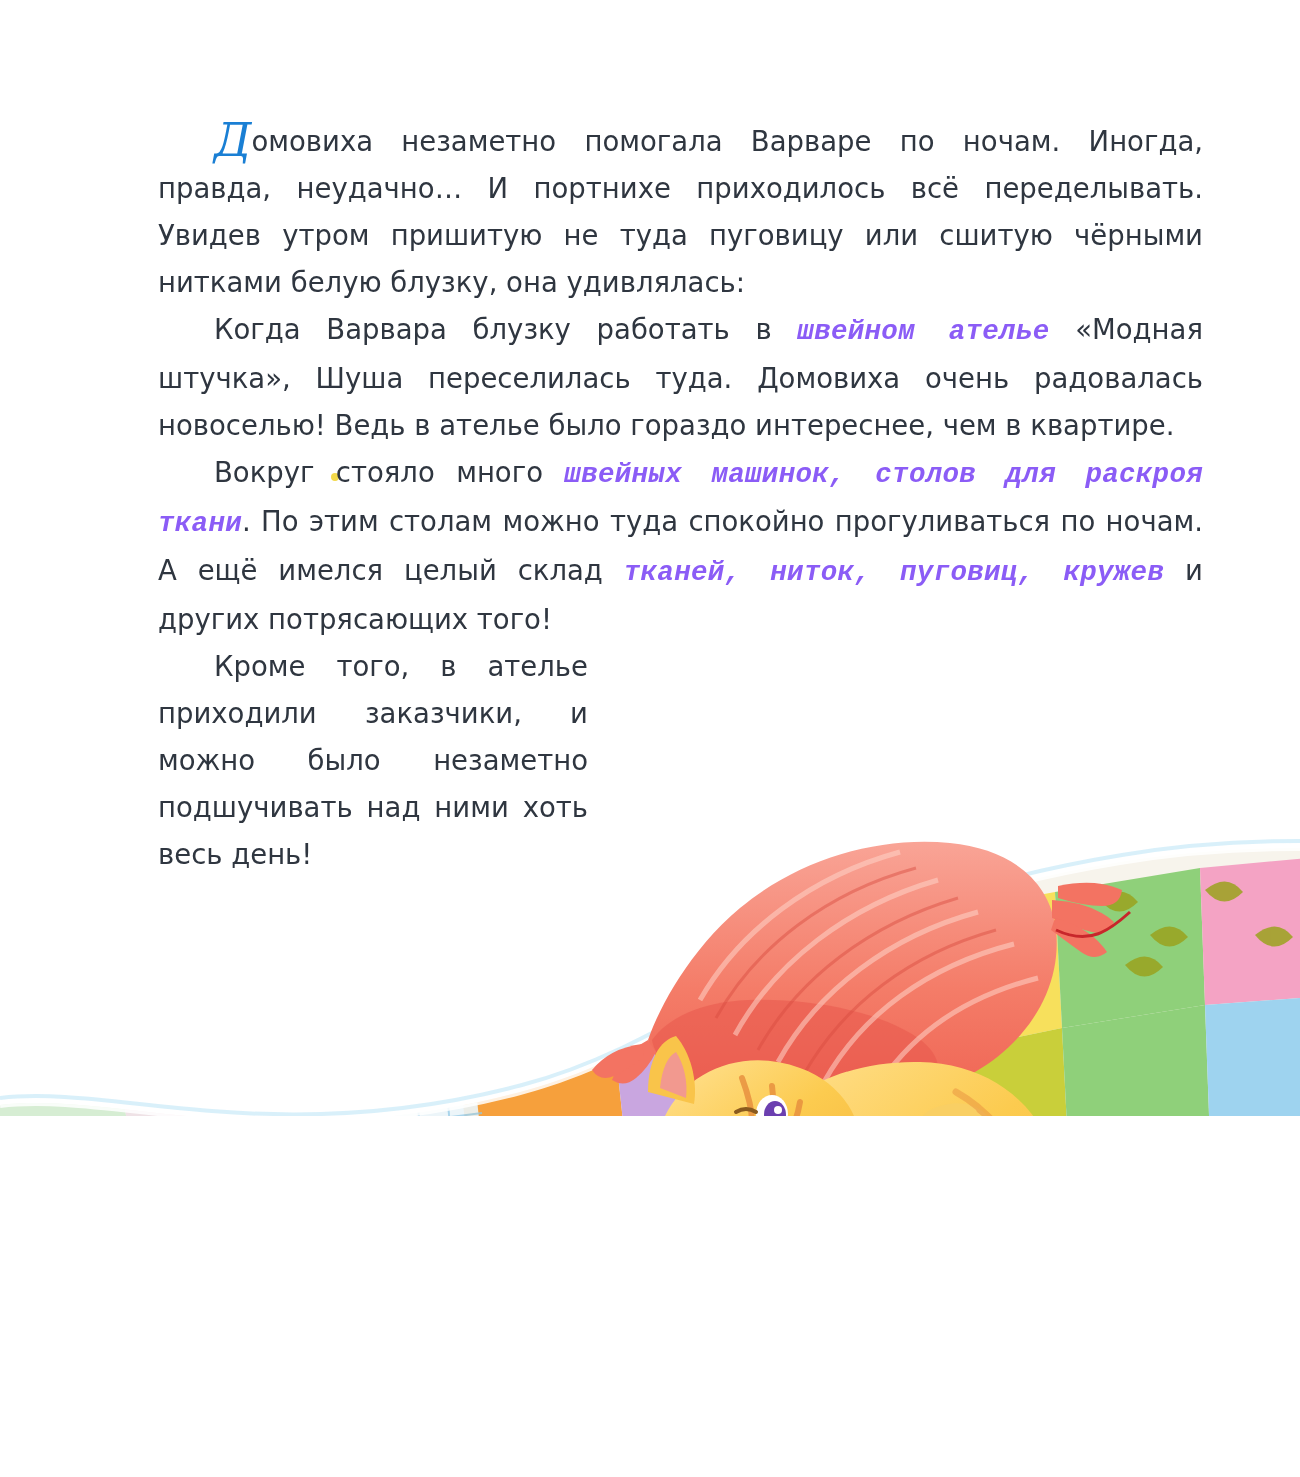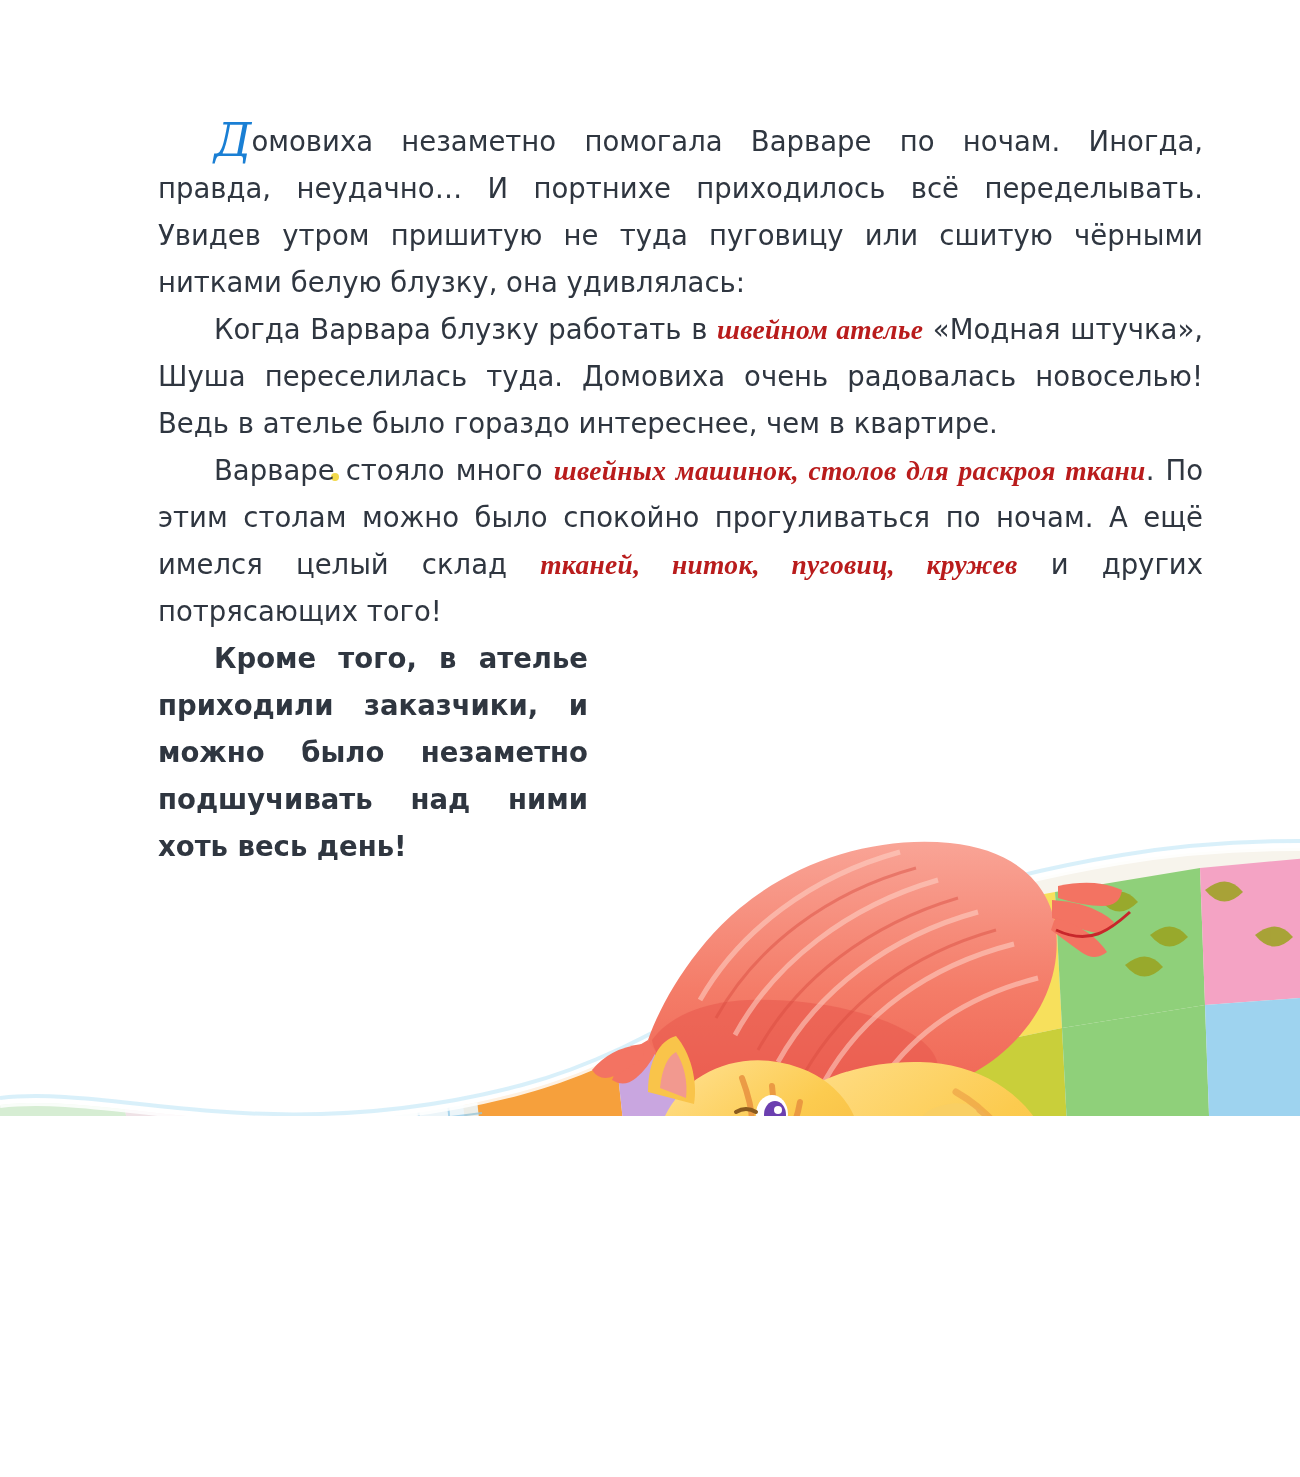--- a/index.html
+++ b/index.html
@@ -30,38 +30,37 @@
   }
   .para {
     margin: 0;
     text-indent: 56px;
     text-align: justify;
     text-justify: inter-word;
   }
   .para.narrow {
     width: 430px;
     text-align: justify;
-    font-weight: bold;
   }
   .para.mid {
     width: 1045px;
   }
   .dropcap {
     color: #1a7fd4;
     font-family: "DejaVu Serif", serif;
     font-style: italic;
     font-size: 46px;
     line-height: 0;
     font-weight: 400;
     position: relative;
     top: 5px;
   }
   .hl {
-    color: #b91c1c;
-    font-family: Liberation Serif, serif;
+    color: #8b5cf6;
+    font-family: Liberation Mono, monospace;
     font-style: italic;
     font-weight: 700;
     letter-spacing: 0.3px;
   }
 
   
   .illus {
     position: absolute;
     left: 0;
     top: 0;
@@ -358,21 +357,21 @@
       <span class="dropcap">Д</span><span>омовиха незаметно помогала Варваре по ночам. Иногда, правда, неудачно… И портнихе приходилось всё переделывать. Увидев утром пришитую не туда пуговицу или сшитую чёрными нитками белую блузку, она удивлялась:</span>
     </p>
 
 
 
     <p class="para mid">
       <span>Когда Варвара блузку работать в </span><span class="hl">швейном ателье</span><span> «Модная штучка», Шуша переселилась туда. Домовиха очень радовалась новоселью! Ведь в ателье было гораздо интереснее, чем в квартире.</span>
     </p>
 
     <p class="para mid">
-      <span>Варваре стояло много </span><span class="hl">швейных машинок, столов для раскроя ткани</span><span>. По этим столам можно было спокойно прогуливаться по ночам. А ещё имелся целый склад </span><span class="hl">тканей, ниток, пуговиц, кружев</span><span> и других потрясающих того!</span>
+      <span>Вокруг стояло много </span><span class="hl">швейных машинок, столов для раскроя ткани</span><span>. По этим столам можно туда спокойно прогуливаться по ночам. А ещё имелся целый склад </span><span class="hl">тканей, ниток, пуговиц, кружев</span><span> и других потрясающих того!</span>
     </p>
 
     <p class="para narrow">
       <span>Кроме того, в ателье приходили заказчики, и можно было незаметно подшучивать над ними хоть весь день!</span>
     </p>
 
   </div>
 </div>
 
 </body></html>

